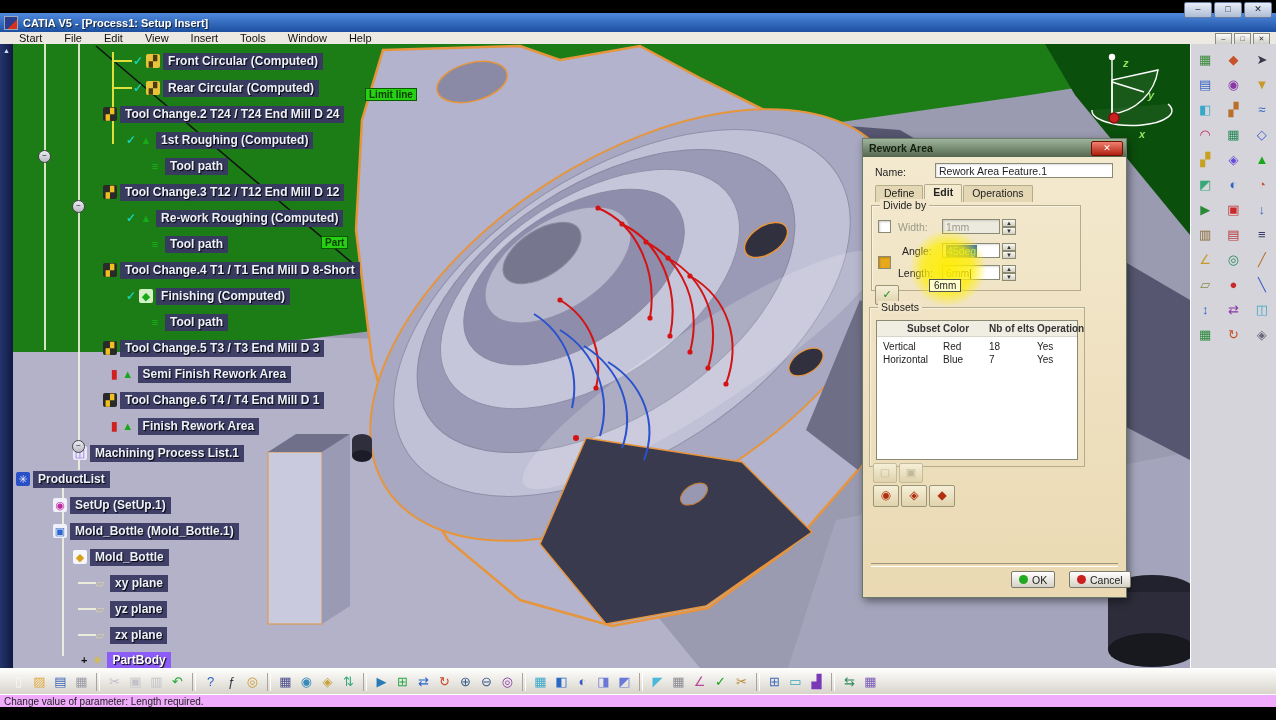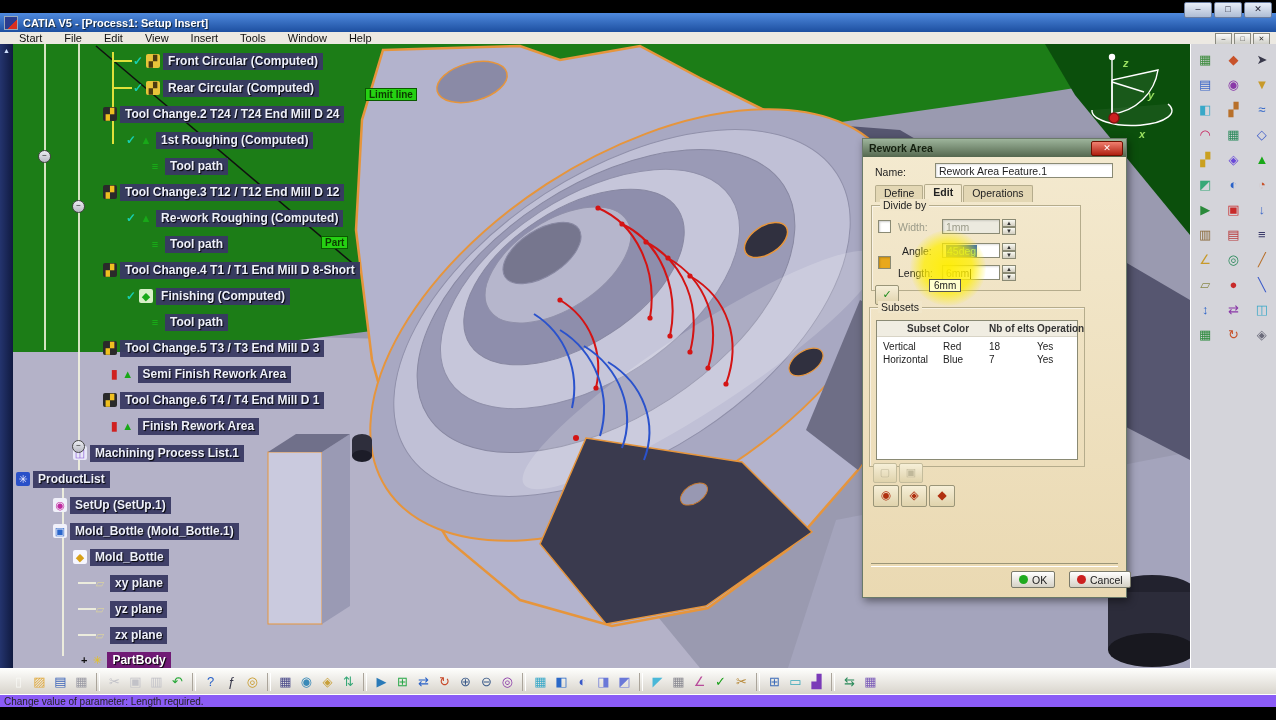--- a/index.html
+++ b/index.html
@@ -30,37 +30,37 @@
   #tree{left:0;top:0;width:900px;height:624px;z-index:5;pointer-events:none;}
   .tline{position:absolute;background:rgba(246,246,224,.85);}
   .tline.yel{background:#e0e03a;}
   .knob{position:absolute;width:11px;height:11px;border-radius:50%;background:linear-gradient(#ecedf2,#b9bac4);
         border:1px solid #444;color:#222;font-size:8px;line-height:9px;text-align:center;z-index:6;}
   .tree-item{position:absolute;display:flex;align-items:center;gap:3px;height:18px;white-space:nowrap;pointer-events:auto;}
   .tree-check{font-size:12px;font-weight:bold;line-height:14px;}
   .tree-ico{width:14px;height:14px;font-size:11px;line-height:14px;text-align:center;border-radius:2px;flex:none;}
   .tree-label{background:rgba(57,57,99,.95);color:#eef0fa;font-size:12px;font-weight:600;
               padding:1px 5px 2px 5px;text-shadow:1px 1px 1px #000;}
-  .tree-label.hl{background:#701a75;color:#fff;}
+  .tree-label.hl{background:#8b5cf6;color:#fff;}
   .expander{font-size:11px;font-weight:bold;color:#111;background:rgba(230,230,230,.0);}
   .scene-label{position:absolute;background:#25d112;color:#0c3a00;font-size:10px;font-weight:bold;
                padding:0 3px;border:1px solid #0a5a00;z-index:6;}
   .axis-letter{position:absolute;color:#9ae060;font-size:11px;font-style:italic;font-weight:bold;z-index:6;}
   
   #right-toolbar{left:1190px;top:44px;width:86px;height:624px;background:#d4d4da;border-left:1px solid #fff;
                  display:grid;grid-template-columns:repeat(3,1fr);align-content:start;justify-items:center;
                  row-gap:9px;padding-top:8px;box-sizing:border-box;z-index:10;}
   
   #bottom-toolbar{left:0;top:668px;width:1276px;height:26px;background:linear-gradient(#fdfdfb,#d8d4cc);
                   border-top:1px solid #fff;display:flex;align-items:center;padding-left:8px;box-sizing:border-box;z-index:10;}
   .tb-ico{width:21px;height:18px;font-size:13px;line-height:18px;text-align:center;flex:none;}
   #right-toolbar .tb-ico{width:18px;height:16px;font-size:13px;line-height:16px;}
   .tb-sep{width:2px;height:18px;border-left:1px solid #aaa49a;border-right:1px solid #fff;margin:0 4px;flex:none;}
   
-  #statusbar{left:0;top:694px;width:1276px;height:13px;background:#8b5cf6;border-top:1px solid #fff;
+  #statusbar{left:0;top:694px;width:1276px;height:13px;background:#f0abfc;border-top:1px solid #fff;
              font-size:10px;color:#222;padding:1px 0 0 4px;box-sizing:border-box;z-index:10;}
   
   #dialog{left:862px;top:138px;width:263px;height:458px;z-index:40;
           background:linear-gradient(#f4ead0,#ead9b2);border:1px solid #6a7a6a;
           box-shadow:2px 3px 8px rgba(0,0,0,.45);font-size:11px;color:#222;}
   #dlg-title{position:absolute;left:0;top:0;width:100%;height:18px;
              background:linear-gradient(#9db49b,#55684f);display:flex;align-items:center;box-sizing:border-box;padding-left:6px;}
   #dlg-title span{font-size:10.5px;color:#14200f;font-weight:bold;}
   #dlg-close{position:absolute;right:3px;top:2px;width:30px;height:13px;background:linear-gradient(#f08070,#b02010);
              border:1px solid #701000;border-radius:2px;color:#fff;font-size:9px;line-height:12px;text-align:center;}

